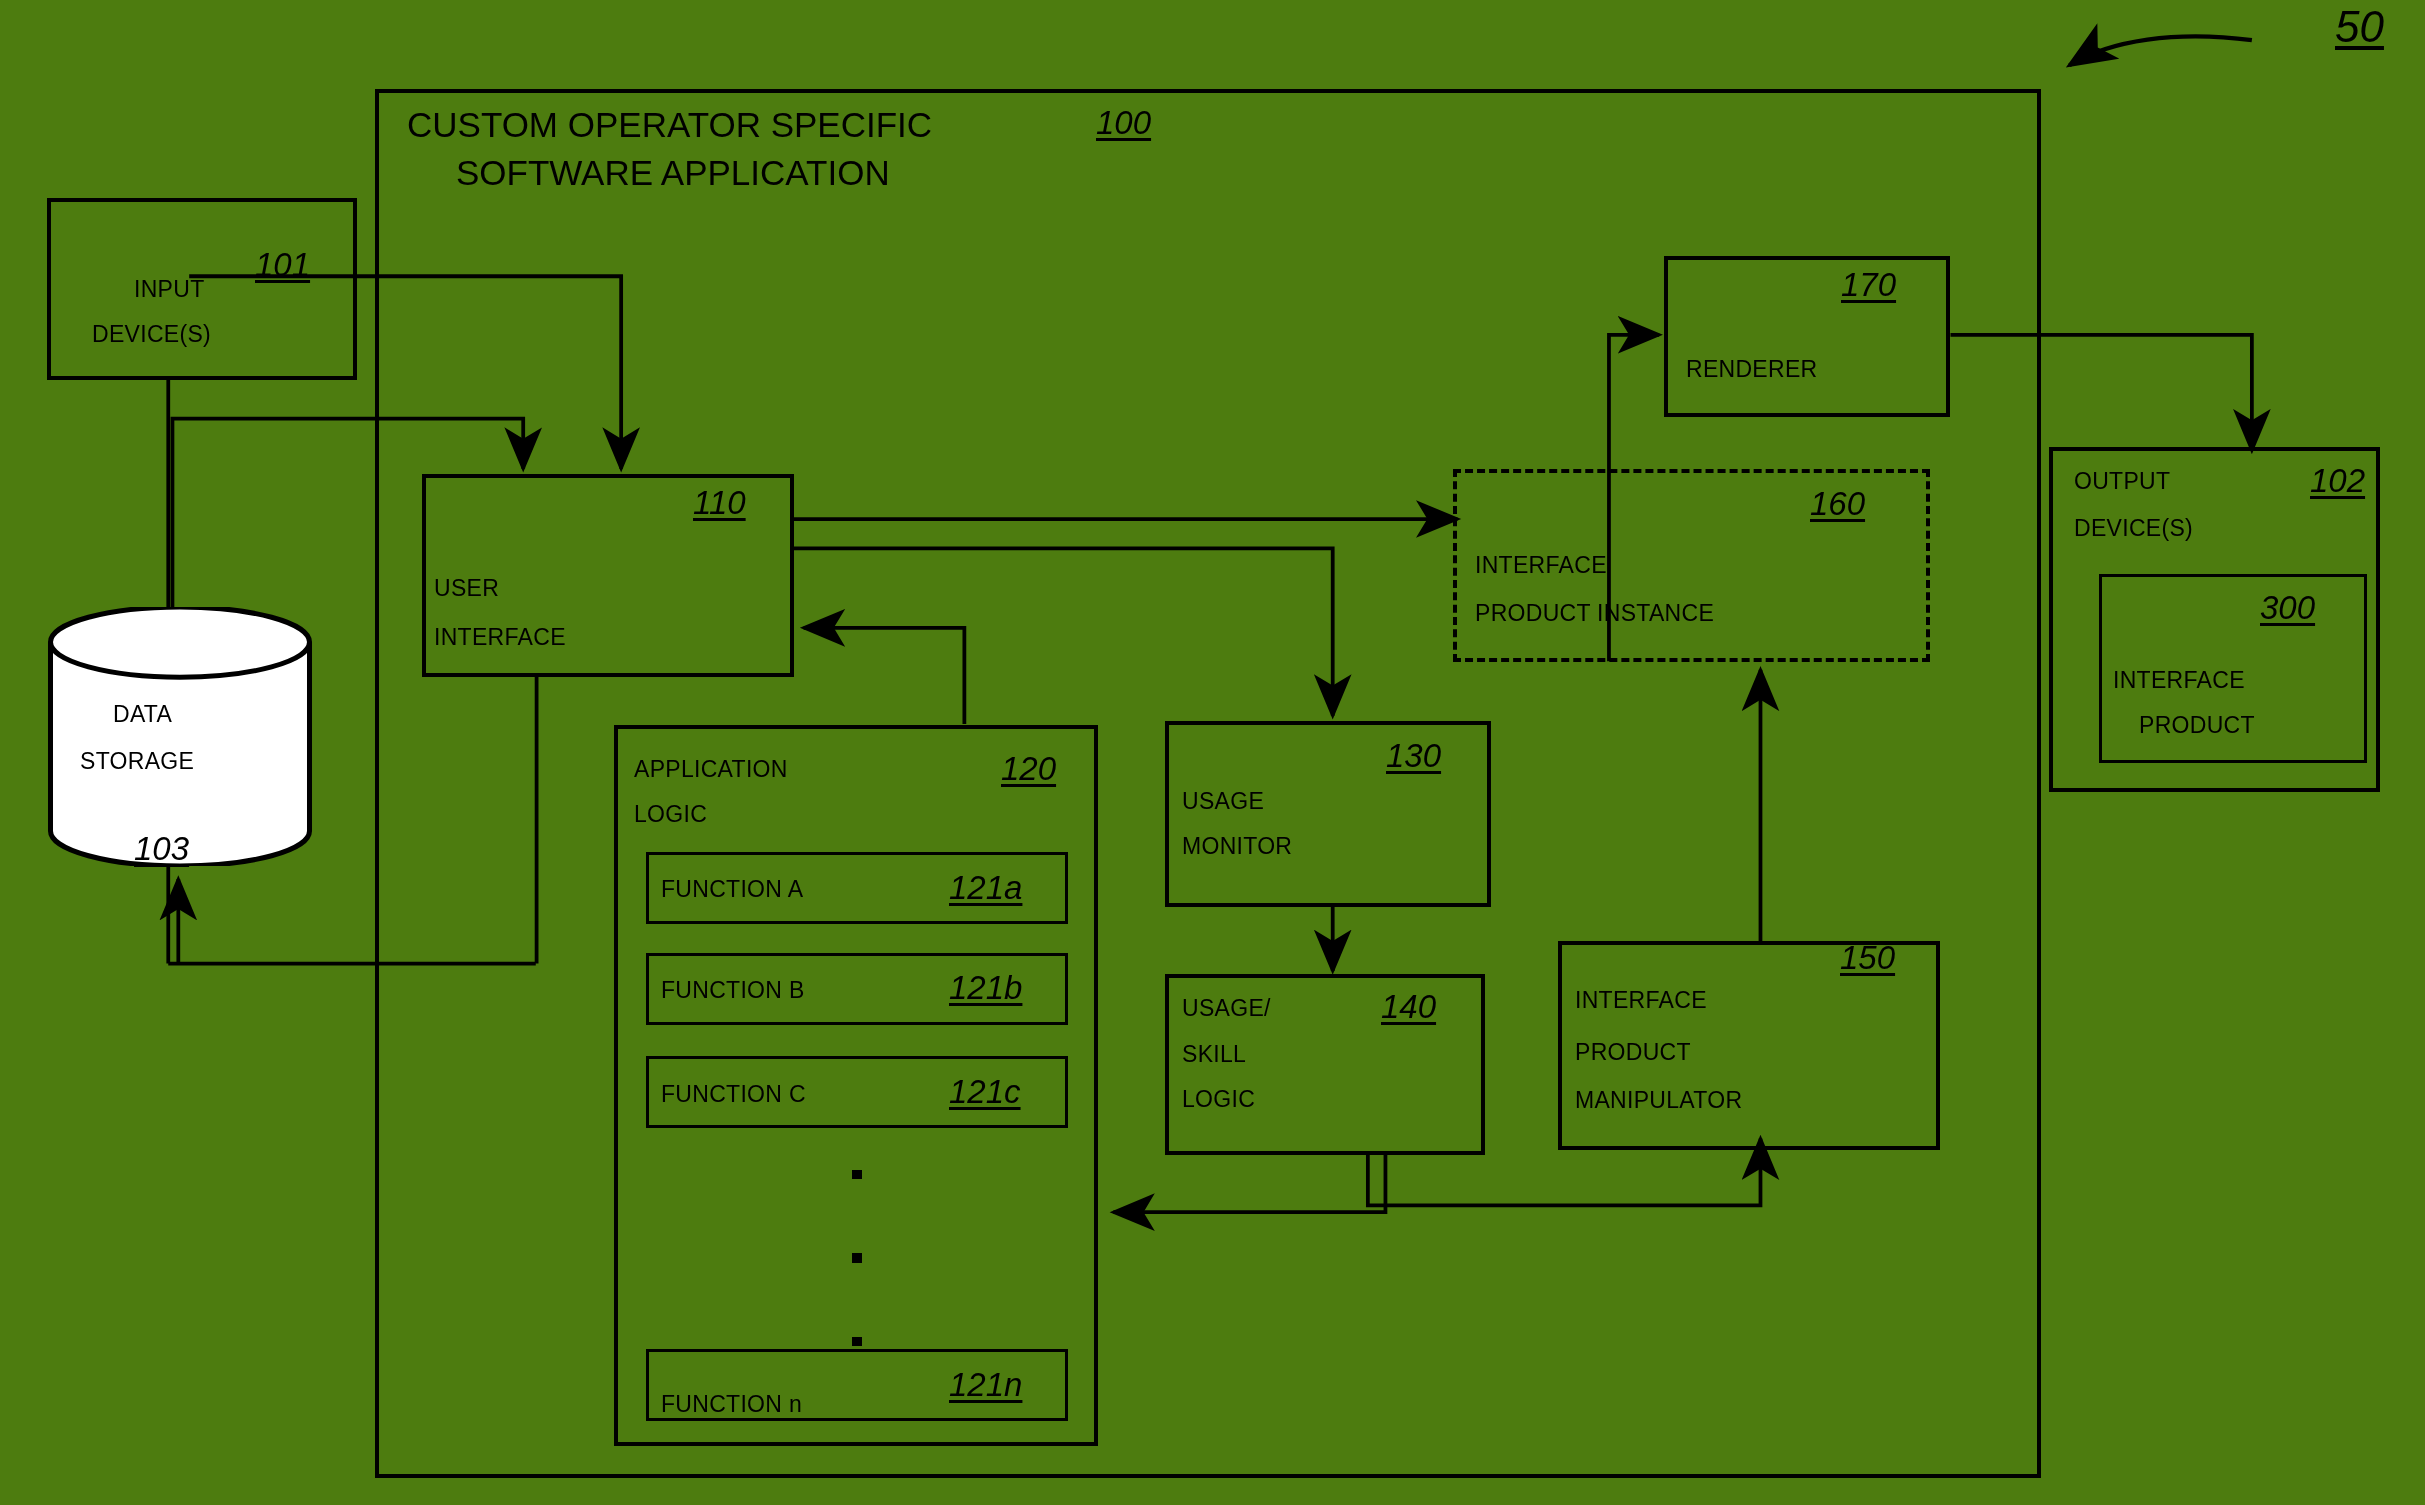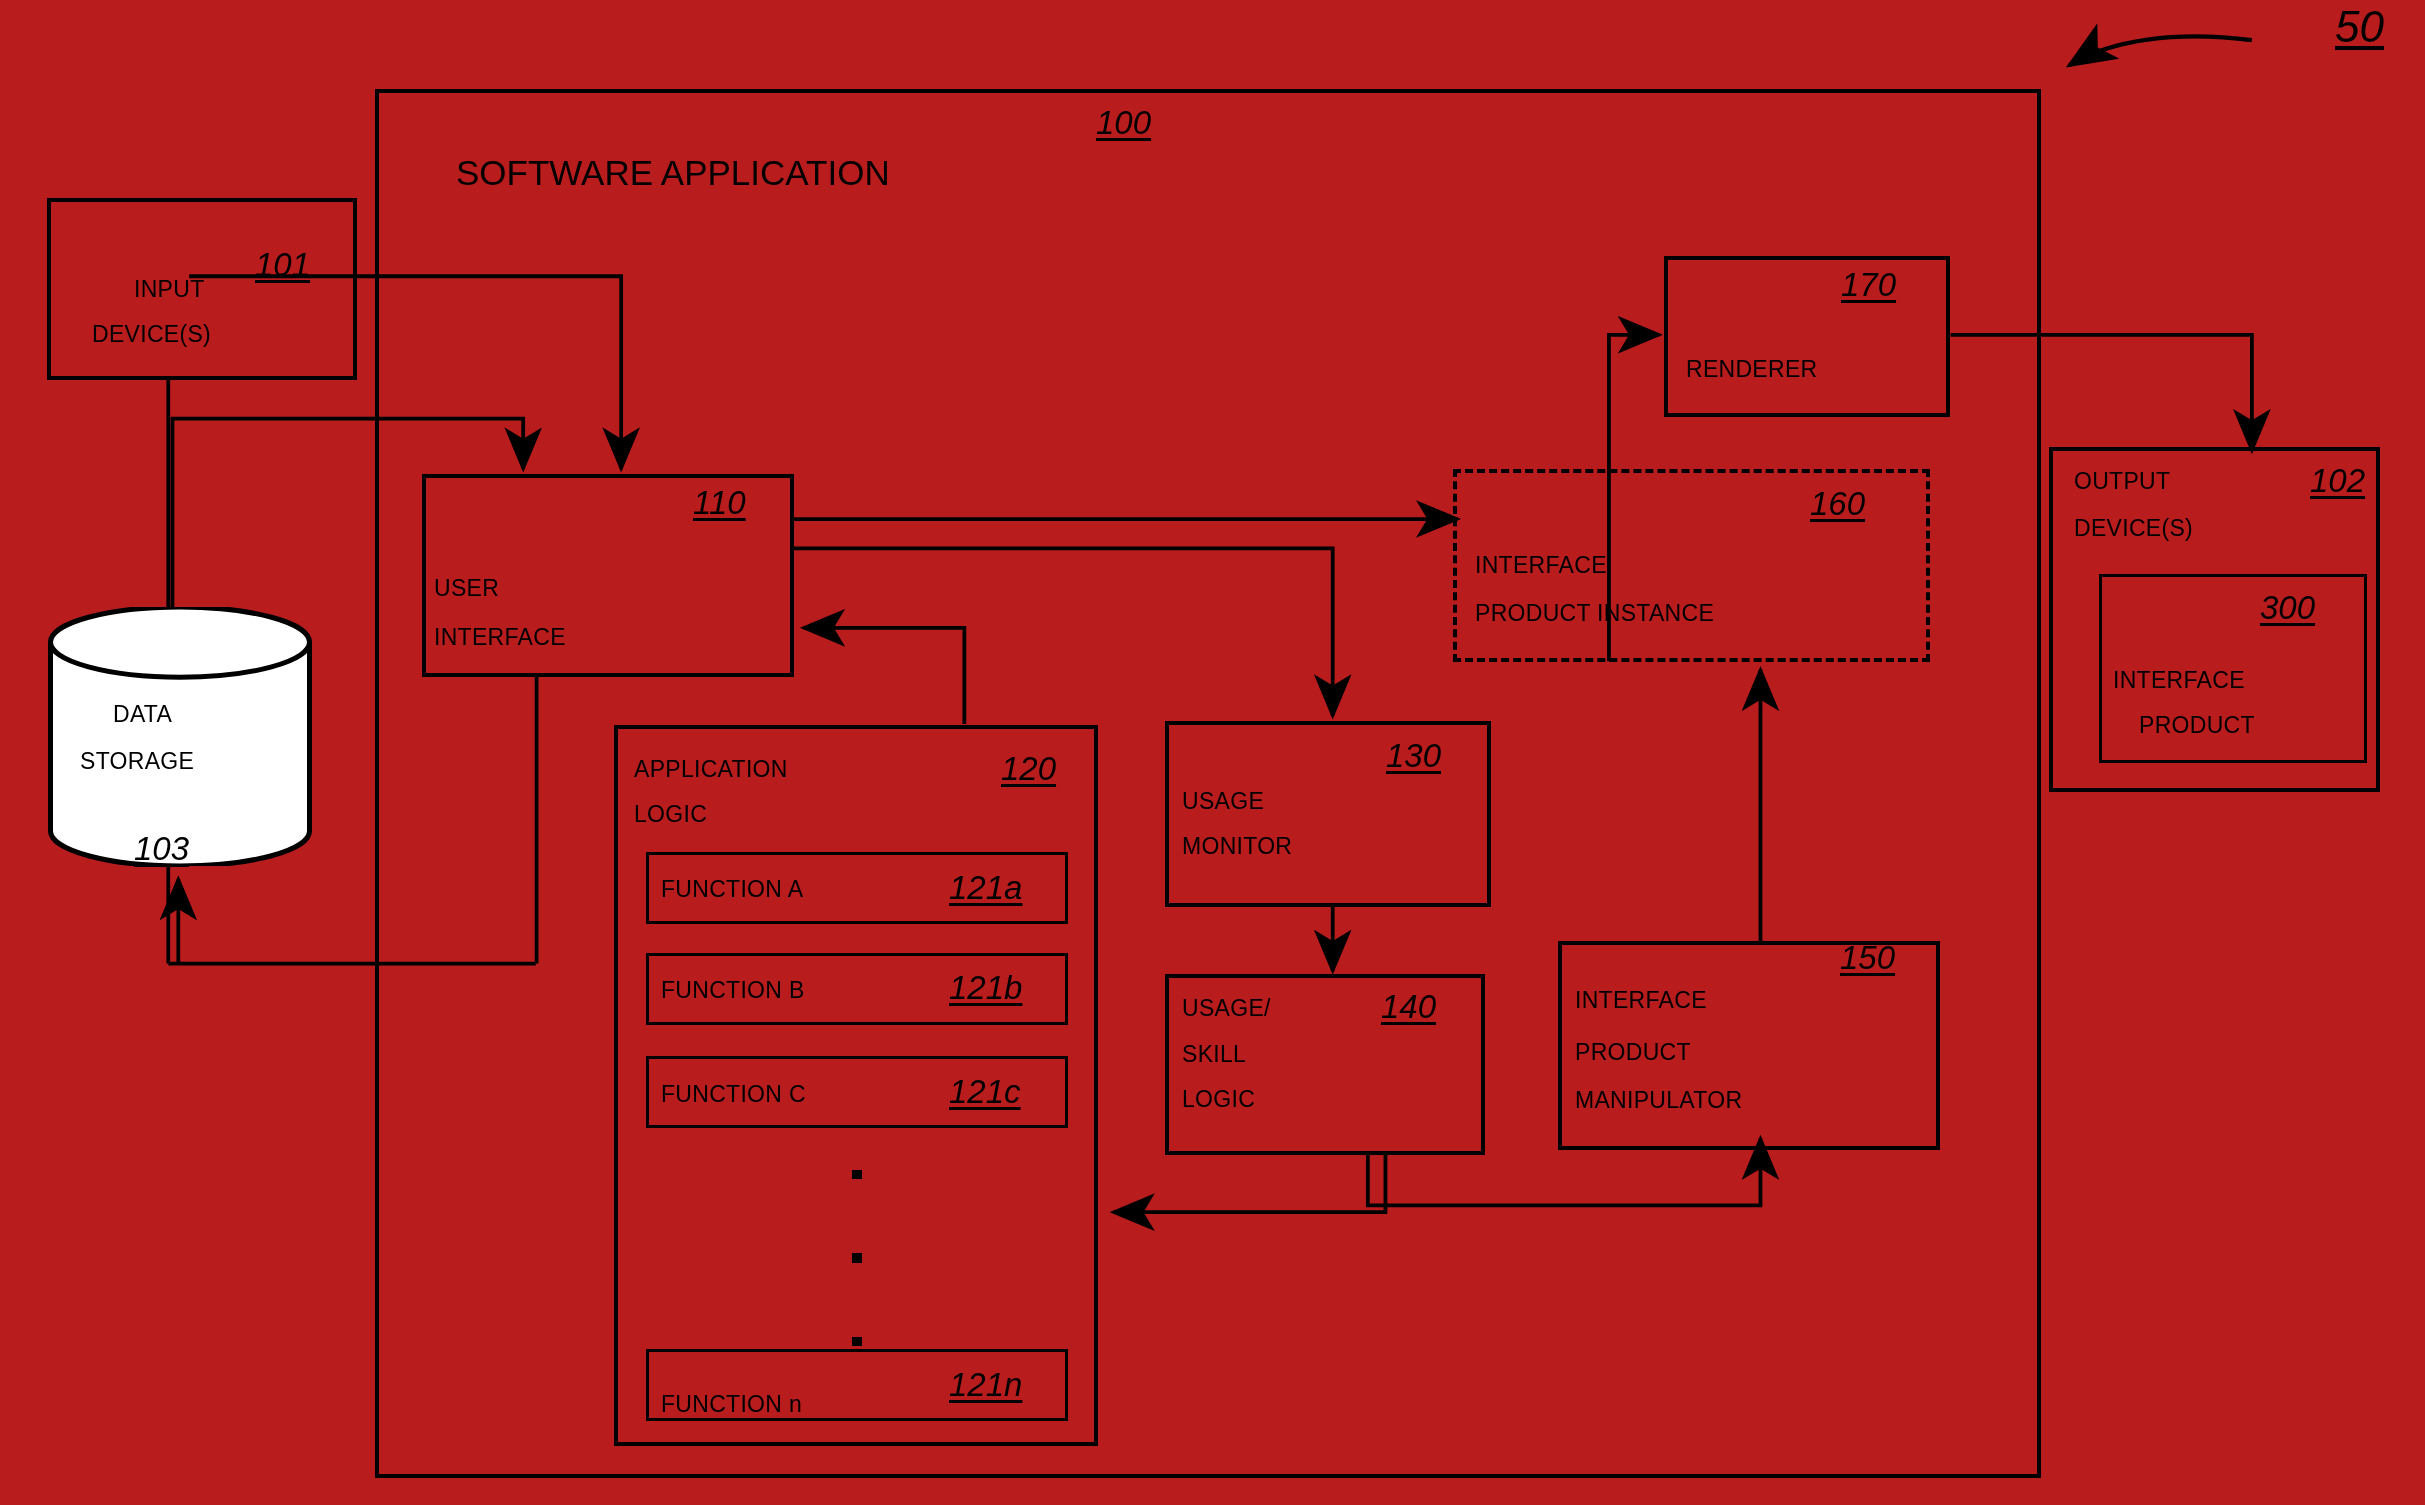--- a/index.html
+++ b/index.html
@@ -9,21 +9,21 @@
     background: #ffffff;
   }
   body {
     font-family: "Liberation Sans", sans-serif;
     color: #000000;
   }
   #figure {
     position: relative;
     width: 2426px;
     height: 1506px;
-    background: #b91c1c;
+    background: #4d7c0f;
     overflow: hidden;
   }
   svg.wires {
     position: absolute;
     left: 0;
     top: 0;
     width: 2426px;
     height: 1506px;
     pointer-events: none;
   }
@@ -126,20 +126,21 @@
 
       <path d="M2330,400 L2690,400 L2690,538" marker-end="url(#ah)"></path>
 
     </g>
   </svg>
 
   <div class="ref big" style="left:2335px; top:8.4px; font-size:44px;">50</div>
 
   <div class="box" style="left:375px; top:89px; width:1666px; height:1389px;"></div>
 
+  <div class="title-txt" style="left:407px; top:104px;">CUSTOM OPERATOR SPECIFIC</div>
   <div class="title-txt" style="left:456px; top:152px;">SOFTWARE APPLICATION</div>
   <div class="ref" style="left:1096px; top:104px;">100</div>
 
   <div class="box" style="left:47px; top:198px; width:310px; height:182px;"></div>
   <div class="ref" style="left:255px; top:208px;margin-top:38px;">101</div>
   <div class="lbl" style="left:134px; top:270px;">INPUT</div>
   <div class="lbl" style="left:92px; top:315px;">DEVICE(S)</div>
 
   <svg class="cyl" style="left:42px; top:607px; width:276px; height:259px;" viewBox="0 0 330 310">
     <path d="M10,42 L10,268 A155,42 0 0 0 320,268 L320,42" fill="#fff" stroke="#000" stroke-width="6"></path>

